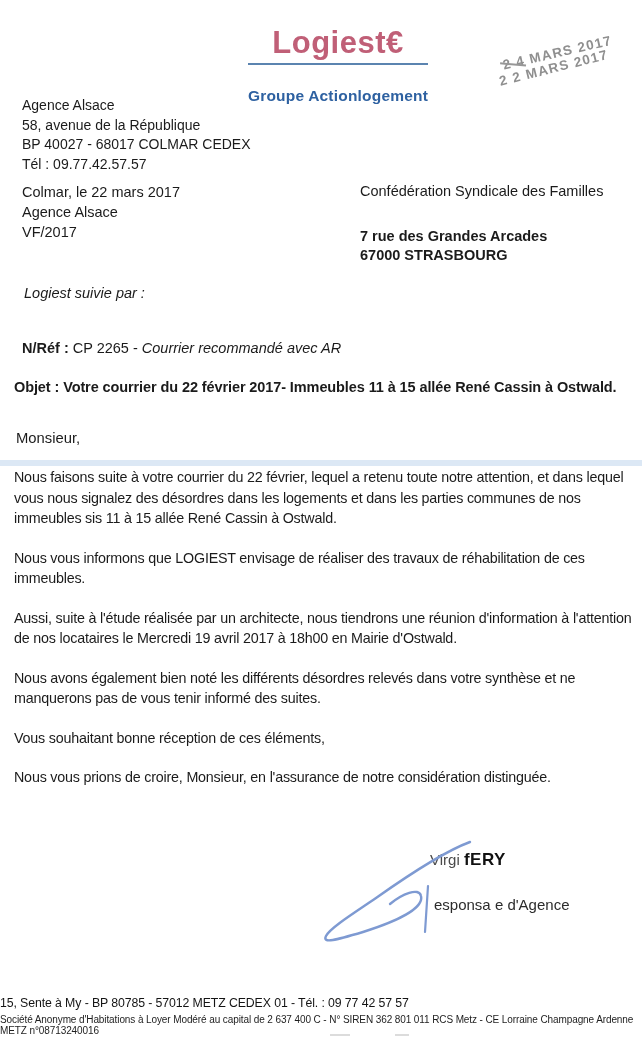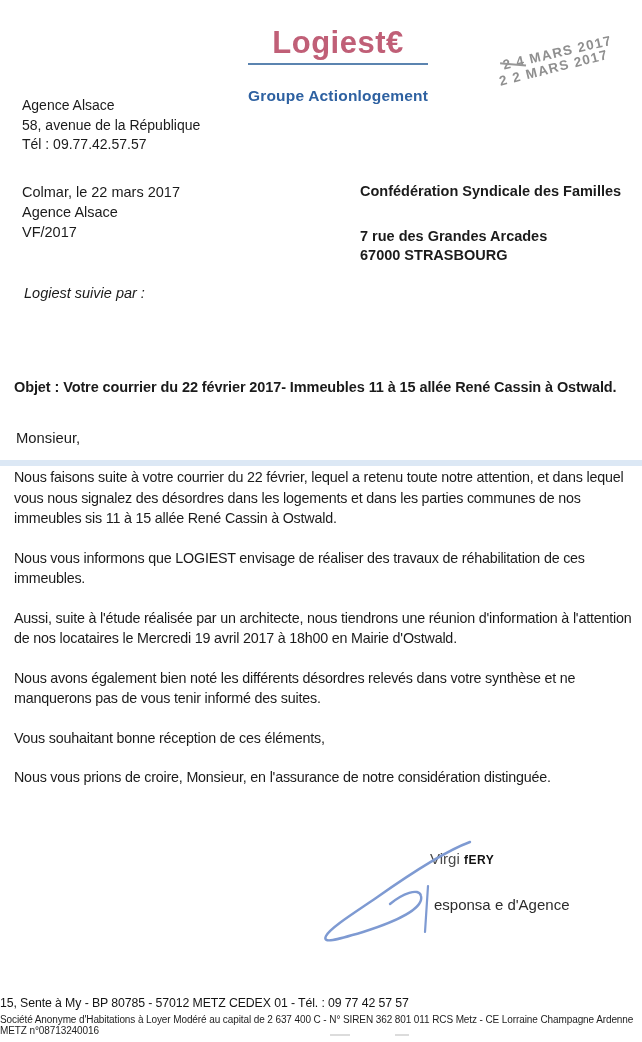--- a/index.html
+++ b/index.html
@@ -17,42 +17,42 @@
   .stamp{position:absolute; left:503px; top:46px; transform:rotate(-13deg); color:#8f8f8f;
          font-weight:bold; font-size:13.5px; line-height:13px; letter-spacing:1.2px; white-space:nowrap;}
   .stamp-line2{display:block; transform:translate(-7px,1px) rotate(-1deg);}
   .stamp-strike{position:absolute; left:-3px; top:7px; width:26px; height:2px; background:#979797; transform:rotate(18deg);}
   
   .sender{position:absolute; left:22px; top:96px; font-size:14px; line-height:19.5px;}
   
   .meta{position:absolute; left:22px; top:182px; font-size:14.5px; line-height:20px;}
   
   .recipient{position:absolute; left:360px; top:182px; font-size:14.5px; line-height:19.5px;}
-  .recipient .name{font-weight:bold;}
+  .recipient .name{font-weight:normal;}
   .recipient .street{margin-top:25px;font-weight:bold;}
   .recipient .city{font-weight:bold;}
   
   .case-block{position:absolute; left:24px; top:283px; font-size:14.5px; line-height:20.5px; font-style:italic;}
   
   .ref-line{position:absolute; left:22px; top:340px; font-size:14.5px;}
   .ref-label{font-weight:bold;}
   .ref-note{font-style:italic;}
   
   .subject{position:absolute; left:14px; top:377px; width:612px; font-weight:bold; font-size:14.5px; line-height:21.5px; letter-spacing:-0.1px;}
   
   .salutation{position:absolute; left:16px; top:430px; font-size:14.8px;}
   
   .scan-band{position:absolute; left:0; top:460px; width:642px; height:6px; background:#dce8f5;}
   
   .body-text{position:absolute; left:10px; top:467px; width:624px; font-size:14.3px; line-height:20.5px; letter-spacing:-0.2px;}
   .body-text p{margin:0 0 19px 0; padding-left:4px;}
   
   .sig-block{position:absolute; left:318px; top:836px; width:300px; height:110px;}
   .sig-name{position:absolute; left:112px; top:14px; font-size:15px; color:#4a4a4a;}
-  .sig-name b{color:#111; font-size:12px; letter-spacing:0.5px;}
+  .sig-name b{color:#111; font-size:17px; letter-spacing:0.5px;}
   .sig-title{position:absolute; left:116px; top:60px; font-size:15px; color:#2c2c2c;}
   .sig-svg{position:absolute; left:0; top:0;}
   
   .footer{position:absolute; left:0; top:996px; width:642px; text-align:left;}
   .footer-line1{font-size:12.3px; color:#141414; letter-spacing:-0.1px;}
   .footer-line2{font-size:10px; color:#1d1d1d; margin-top:4px; letter-spacing:-0.1px;}
   .artifact{position:absolute; background:#dcdcdc; height:2px;}
 </style>
 </head>
 <body>
@@ -67,39 +67,45 @@
 
   <div class="stamp">
     <span class="stamp-strike"></span>
     <span>2 4 MARS 2017</span>
     <span class="stamp-line2">2 2 MARS 2017</span>
   </div>
 
   <div class="sender">
     <div>Agence Alsace</div>
     <div>58, avenue de la République</div>
+    <div>BP 40027 - 68017 COLMAR CEDEX</div>
     <div>Tél : 09.77.42.57.57</div>
   </div>
 
   <div class="meta">
     <div>Colmar, le 22 mars 2017</div>
     <div>Agence Alsace</div>
     <div>VF/2017</div>
   </div>
 
   <div class="recipient">
     <div class="name">Confédération Syndicale des Familles</div>
     <div class="street">7 rue des Grandes Arcades</div>
     <div class="city">67000 STRASBOURG</div>
   </div>
 
   <div class="case-block">
     <div>Logiest suivie par :</div>
   </div>
 
+  <div class="ref-line">
+    <span class="ref-label">N/Réf :</span>
+    <span>CP 2265 -</span>
+    <span class="ref-note">Courrier recommandé avec AR</span>
+  </div>
 
   <div class="subject">Objet : Votre courrier du 22 février 2017- Immeubles 11 à 15 allée René Cassin à Ostwald.</div>
 
   <div class="salutation">Monsieur,</div>
 
   <div class="scan-band"></div>
 
   <div class="body-text">
     <p>Nous faisons suite à votre courrier du 22 février, lequel a retenu toute notre attention, et dans lequel vous nous signalez des désordres dans les logements et dans les parties communes de nos immeubles sis 11 à 15 allée René Cassin à Ostwald.</p>
     <p>Nous vous informons que LOGIEST envisage de réaliser des travaux de réhabilitation de ces immeubles.</p>

